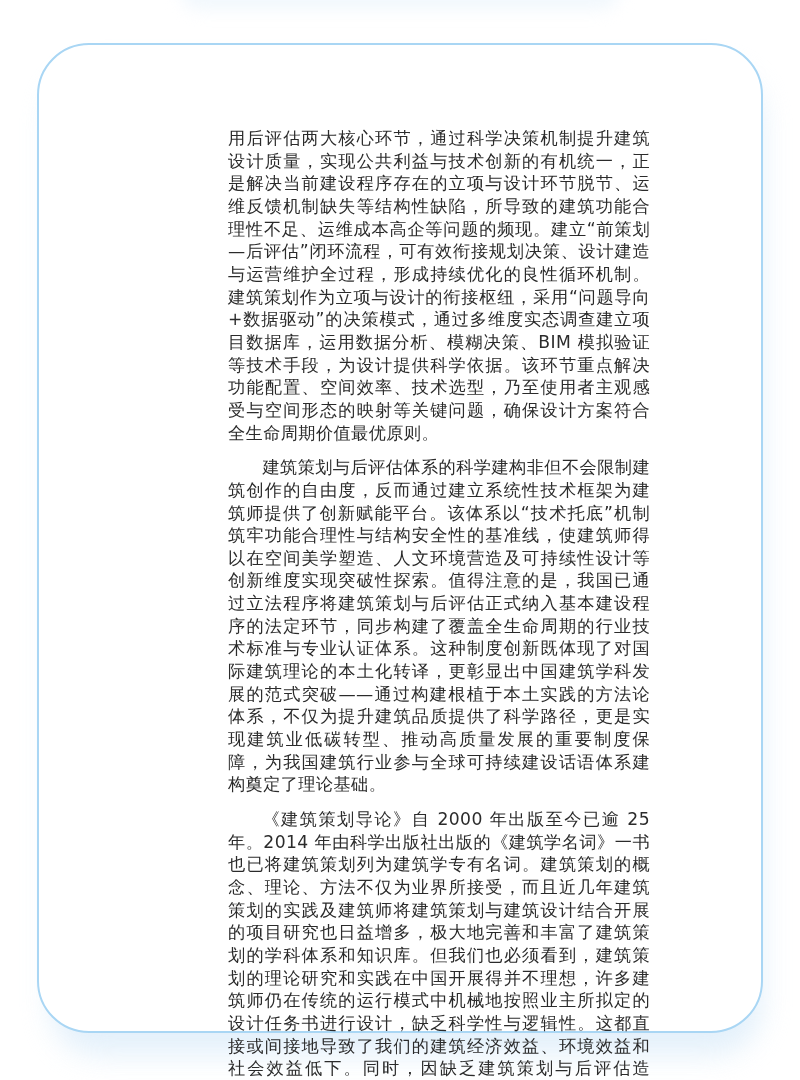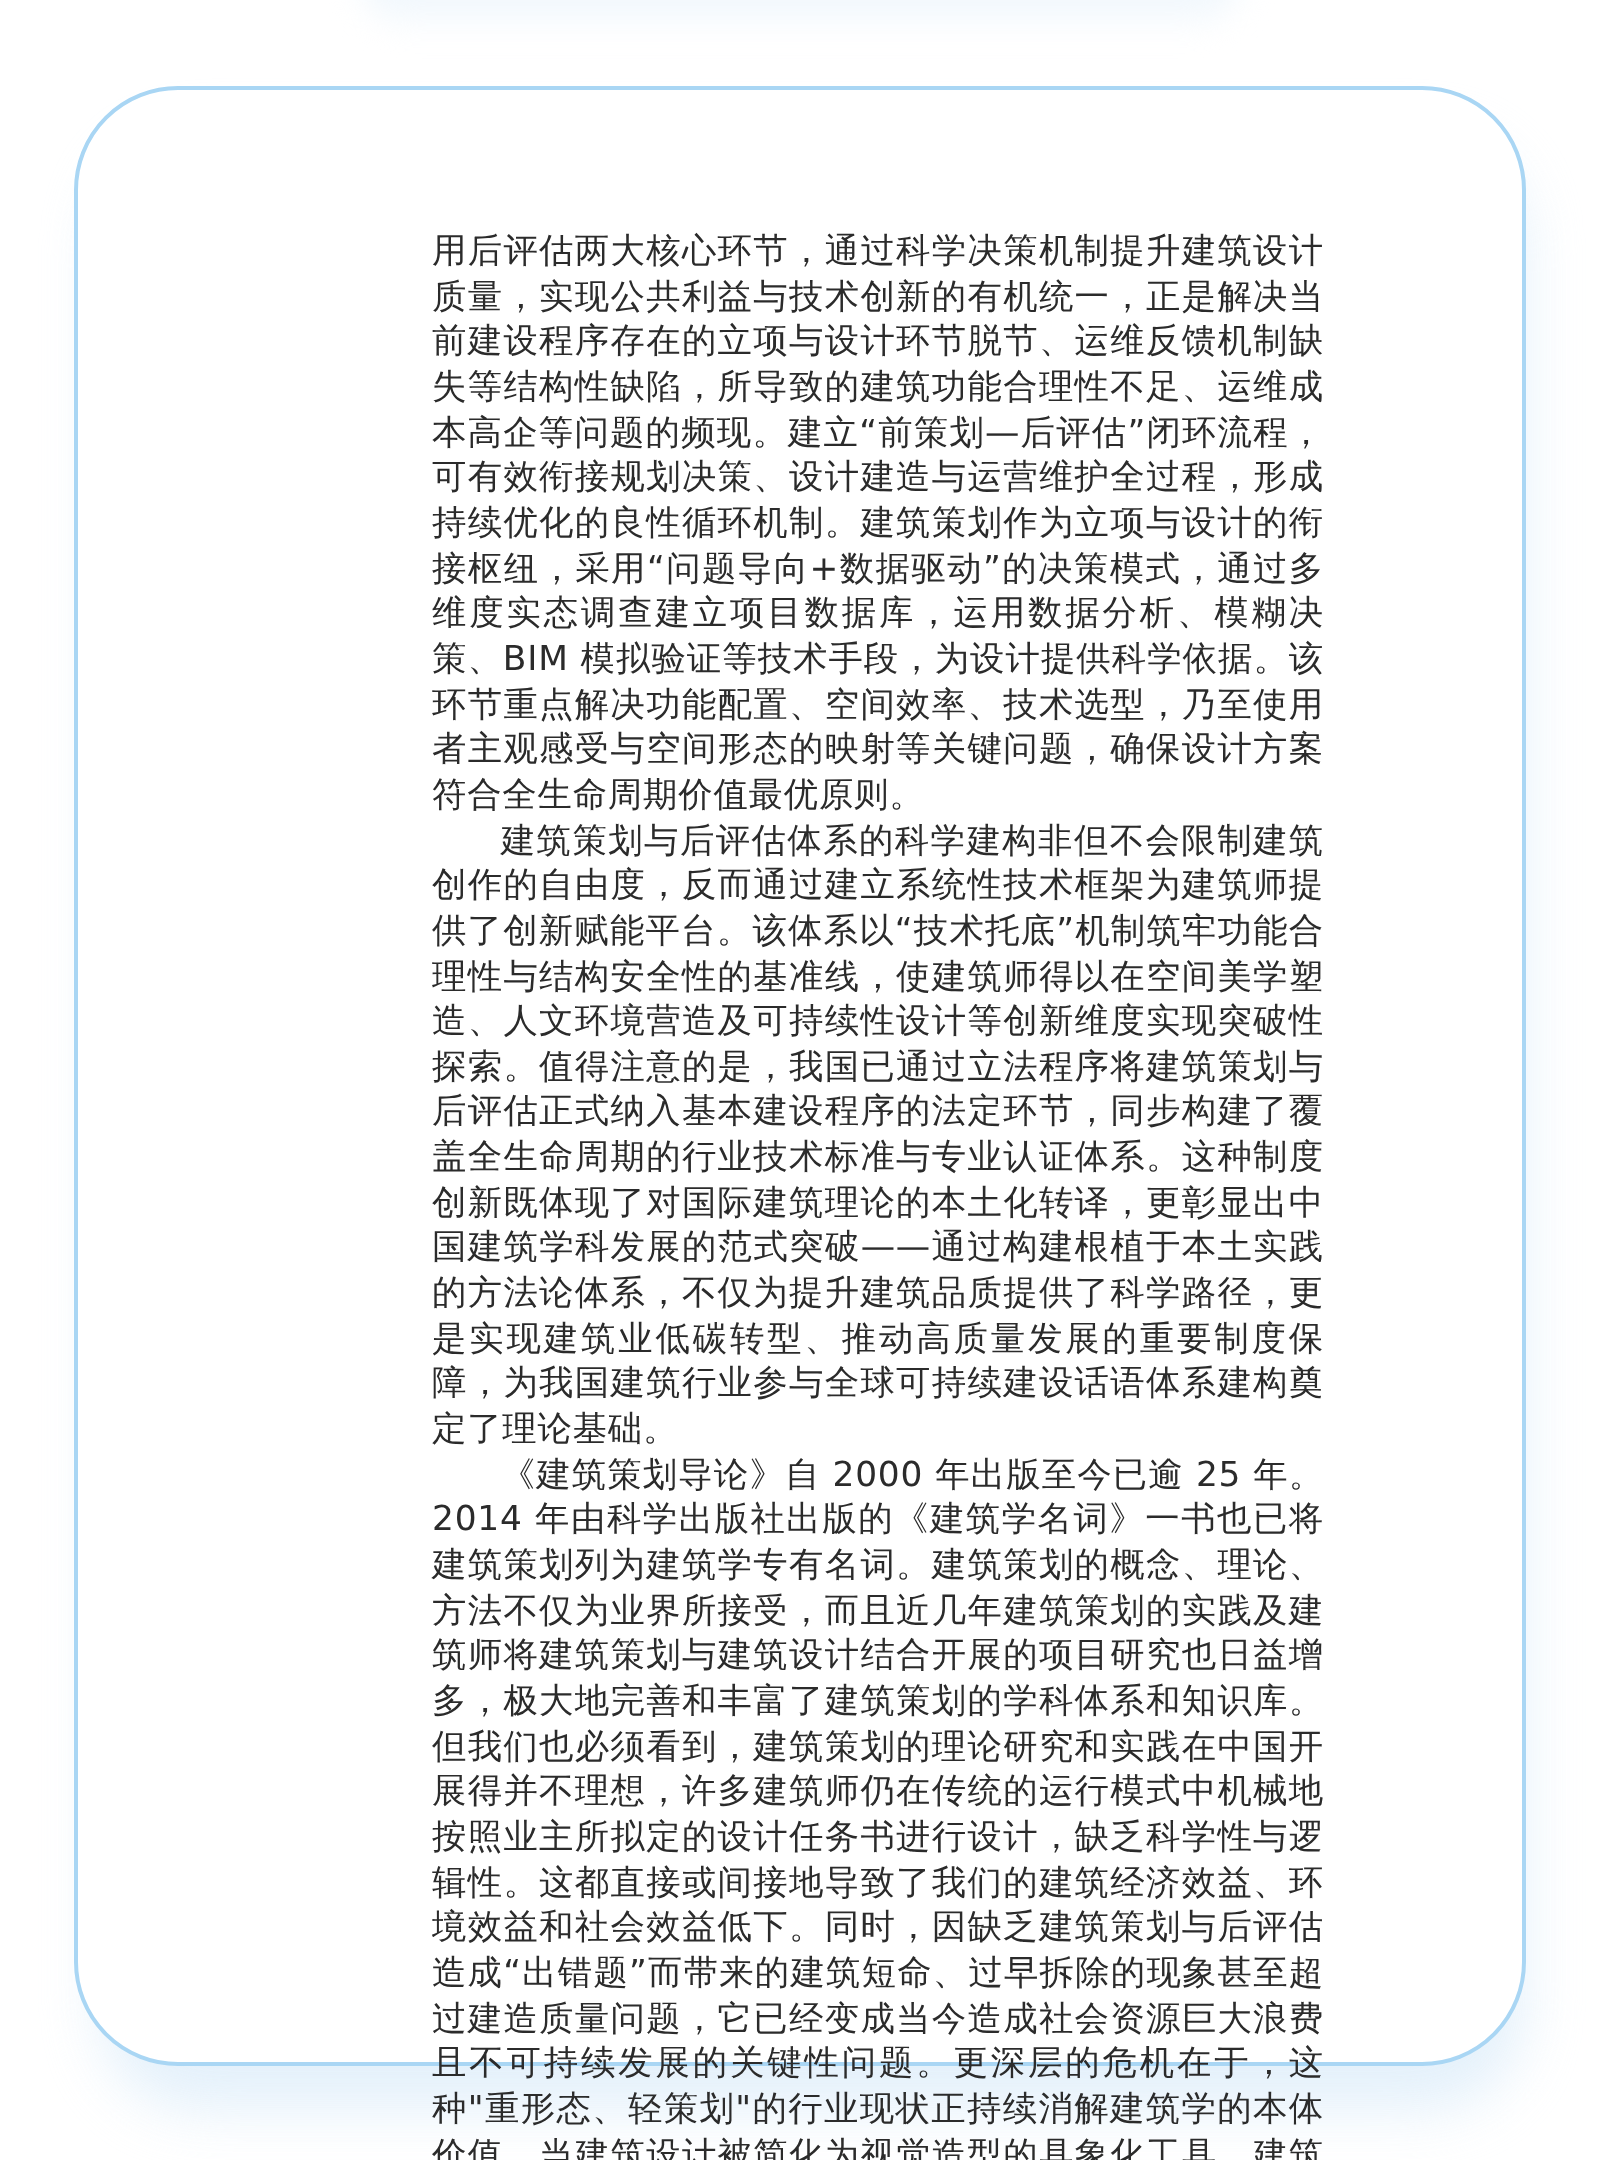--- a/index.html
+++ b/index.html
@@ -51,21 +51,21 @@
       left: 216px;
       top: 115px;
       width: 446px;
       color: #2b2b2b;
       font-size: 17.2px;
       line-height: 22.66px;
       letter-spacing: 0.4px;
       text-align: justify;
     }
     .doc p {
-      margin: 0;
+      margin: 12px;
       text-indent: 2em;
       text-align: justify;
     }
     .doc p.no-indent {
       text-indent: 0;
     }
   </style>
 </head>
 <body>
 

